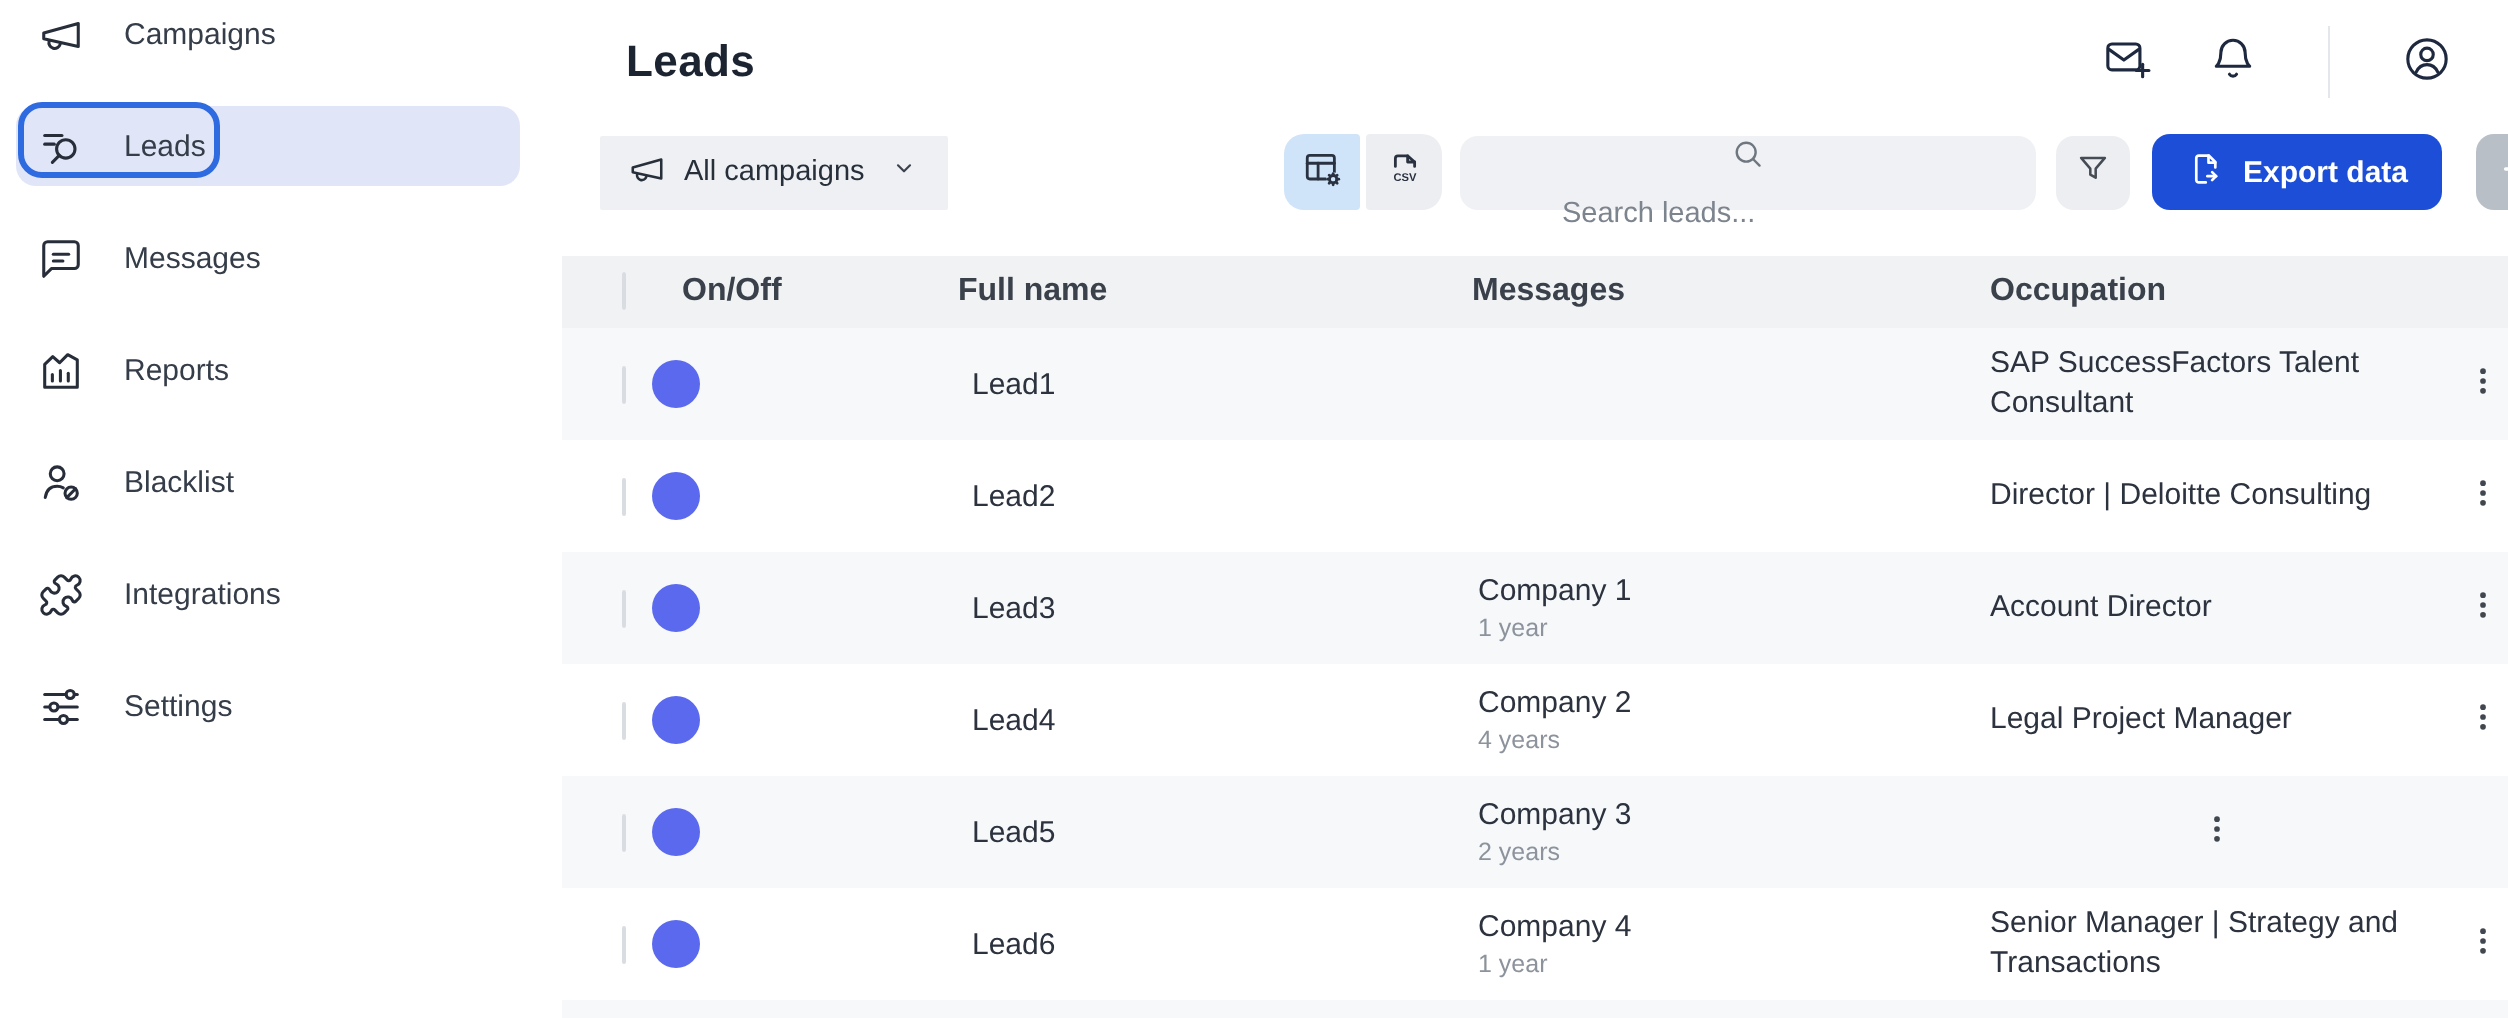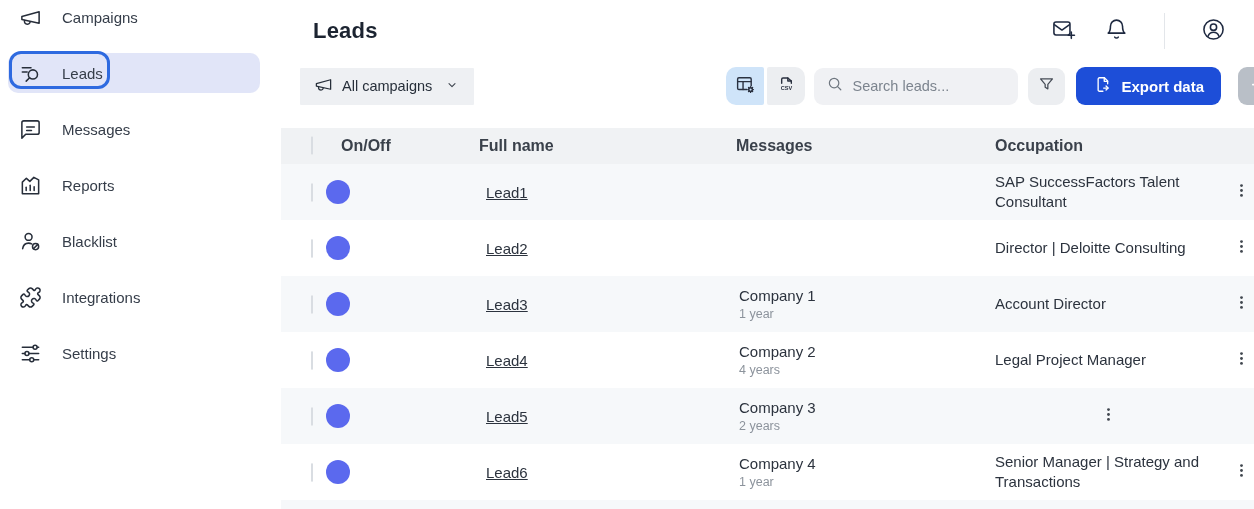--- a/index.html
+++ b/index.html
@@ -35,22 +35,22 @@
     border-radius:1px; background:#eef0f3; border:none; font-family:inherit;
     font-size:14.5px; font-weight:500; color:#272f3a; cursor:pointer; }
   .campaign-pill svg { width:19px; height:19px; }
   .campaign-pill .chev svg { width:16px; height:16px; color:#3c434d; margin-left:3px; }
   .right-cluster { margin-left:auto; display:flex; align-items:center; }
   .vt { width:38px; height:38px; display:flex; align-items:center; justify-content:center;
     border:none; cursor:pointer; color:#2a3140; background:#eceef1; }
   .vt svg { width:21px; height:21px; }
   .vt-left { background:#cfe4f9; border-radius:10px 2px 2px 10px; margin-right:3px; }
   .vt-right { border-radius:2px 10px 10px 2px; }
-  .searchbox { width:204px; height:37px; margin-left:9px; background:#f0f1f4; border-radius:9px;
-    display:flex; align-items:center; gap:8px; padding:0 12px; color:#6e767f; }
+  .searchbox { width:288px; height:37px; margin-left:9px; background:#f0f1f4; border-radius:9px;
+    display:flex; align-items:center; gap:8px; padding:0 12px; color:#6e767f;flex-direction:column; }
   .searchbox svg { width:18px; height:18px; }
   .searchbox input { flex:1; border:none; background:transparent; outline:none;
     font-family:inherit; font-size:14.5px; color:#2c333e; }
   .searchbox input::placeholder { color:#7c848e; }
   .filter-btn { width:37px; height:37px; margin-left:10px; background:#eceef1; border:none;
     border-radius:9px; display:flex; align-items:center; justify-content:center; color:#454c56; cursor:pointer; }
   .filter-btn svg { width:19px; height:19px; }
   .export-btn { margin-left:11px; height:38px; padding:0 17px; background:#1d4ed8; border:none;
     border-radius:9px; display:flex; align-items:center; gap:9px; color:#fff; cursor:pointer;
     font-family:inherit; font-size:15px; font-weight:600; }
@@ -65,21 +65,21 @@
   .thead, .trow { display:grid; grid-template-columns:60px 138px 257px 259px 226px 41px; align-items:center; }
   .thead { height:36px; background:#f0f2f4; font-size:16px; font-weight:700; color:#3a414b; }
   .trow { height:56px; font-size:15px; color:#2c333e; background:#fff; }
   .trow.stripe { background:#f6f8fa; }
   .checkbox { width:18px; height:18px; margin-left:30px; border:1.5px solid #d9dde2;
     border-radius:5px; background:#fff; cursor:pointer; }
   .toggle { position:relative; width:38px; height:16px; margin-left:7px; border-radius:8px;
     background:#dde2f5; cursor:pointer; }
   .toggle .knob { position:absolute; right:-2px; top:-4px; width:24px; height:24px;
     border-radius:50%; background:#5b69ee; }
-  .cell-name { padding-left:7px;text-decoration:underline; }
+  .cell-name { padding-left:7px; }
   .cell-company { padding-left:3px; }
   .company-name { font-size:15px; color:#2c333e; }
   .company-tenure { font-size:12.5px; color:#8c939c; margin-top:3px; }
   .cell-occupation { padding-right:8px; line-height:1.34; }
   .kebab { width:30px; height:30px; border:none; background:none; display:flex; align-items:center;
     justify-content:center; color:#41474f; cursor:pointer; justify-self:center; }
   .kebab svg { width:19px; height:19px; }
   .sliver { height:9px; background:#f6f8fa; }
 </style>
 </head>

